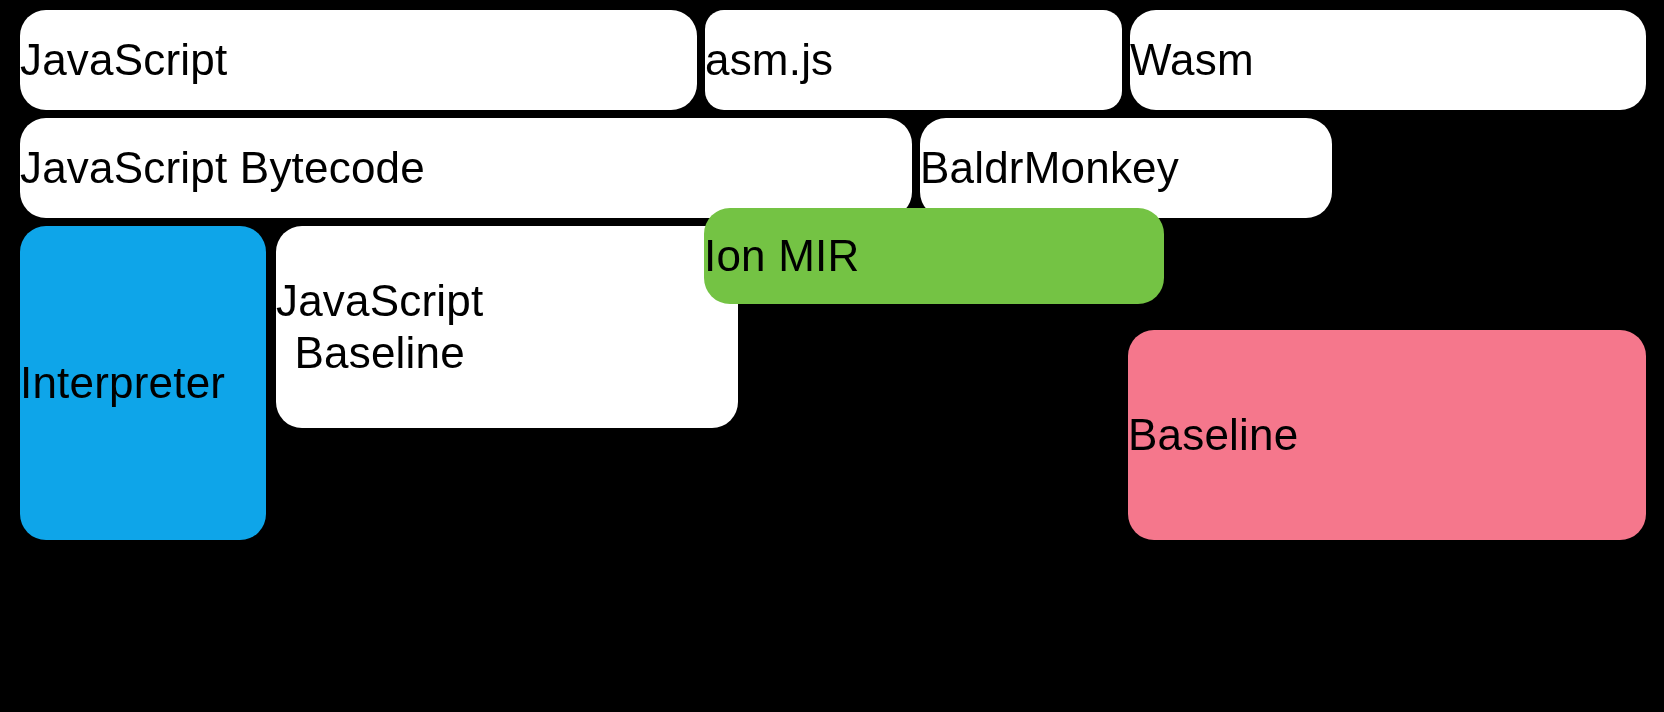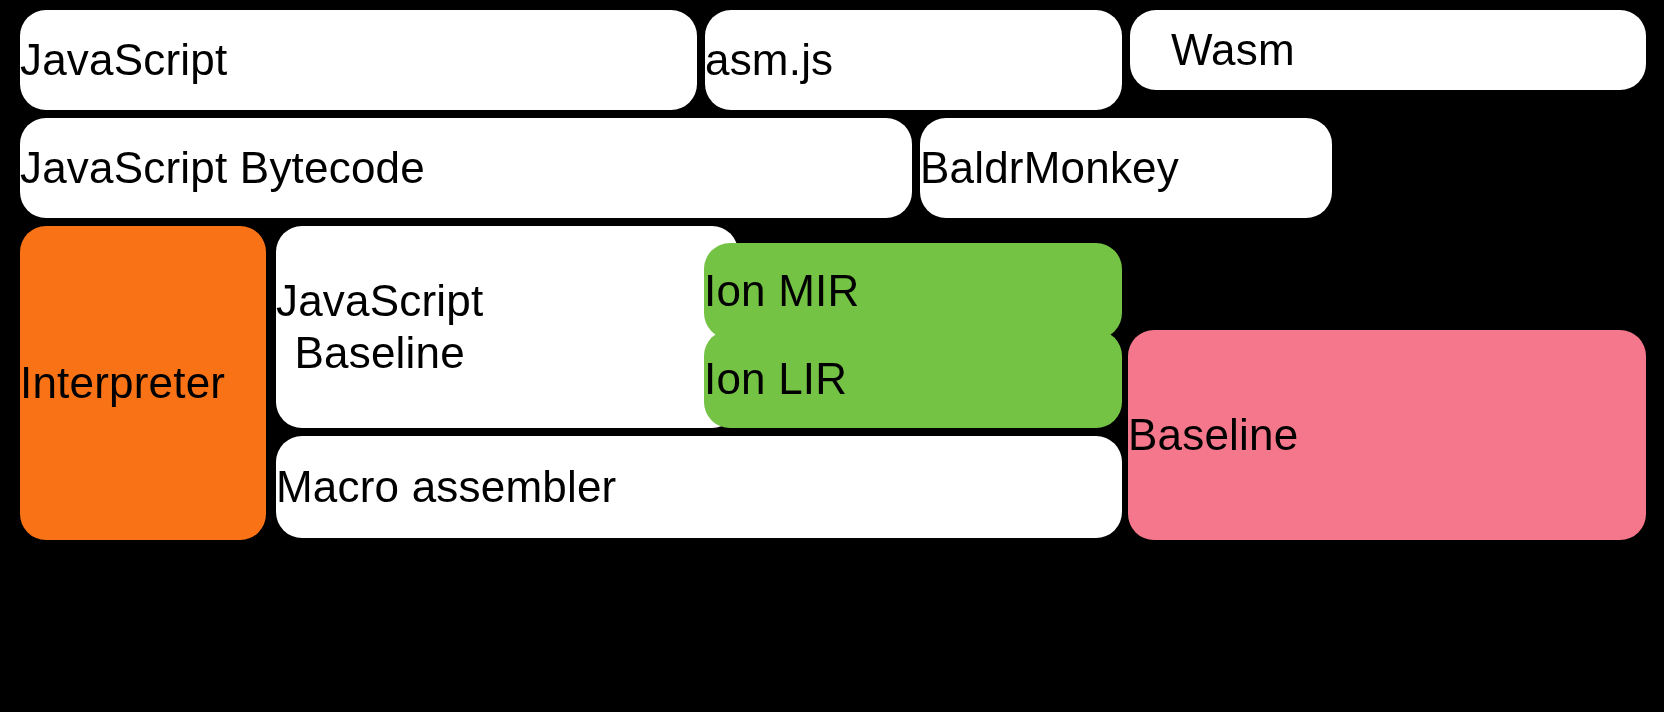--- a/index.html
+++ b/index.html
@@ -26,33 +26,31 @@
     border-radius: 26px;
     color: #000000;
     font-size: 44px;
     line-height: 1.18;
     font-weight: 400;
     letter-spacing: 0.2px;
     white-space: pre-line;
     font-family: "Liberation Sans", sans-serif;
   }
   .fill-white { background: #ffffff; }
-  .fill-gray  { background: #f97316; }
+  .fill-gray  { background: #0ea5e9; }
   .fill-green { background: #74c344; }
   .fill-pink  { background: #f5778c; }
 </style>
 </head>
 <body>
 
 <div id="diagram" style="background: rgb(0, 0, 0);">
     <div class="node fill-white" style="left: 20px; top: 10px; width: 677px; height: 100px;"><span>JavaScript</span></div>
-    <div class="node fill-white" style="left: 705px; top: 10px; width: 417px; height: 100px;"><span>asm.js</span></div>
-    <div class="node fill-white" style="left: 1130px; top: 10px; width: 516px; height: 80px; padding-left: 41px;"><span>Wasm</span></div>
+    <div class="node fill-white" style="left: 705px; top: 10px; width: 417px; height: 100px; border-radius: 19px;"><span>asm.js</span></div>
+    <div class="node fill-white" style="left: 1130px; top: 10px; width: 516px; height: 100px;"><span>Wasm</span></div>
     <div class="node fill-white" style="left: 20px; top: 118px; width: 892px; height: 100px;"><span>JavaScript Bytecode</span></div>
     <div class="node fill-white" style="left: 920px; top: 118px; width: 412px; height: 100px;"><span>BaldrMonkey</span></div>
     <div class="node fill-gray" style="left: 20px; top: 226px; width: 246px; height: 314px;"><span>Interpreter</span></div>
     <div class="node fill-white" style="left: 276px; top: 226px; width: 462px; height: 202px;"><span>JavaScript
 Baseline</span></div>
-    <div class="node fill-green" style="left: 704px; top: 243px; width: 418px; height: 96px;"><span>Ion MIR</span></div>
-    <div class="node fill-green" style="left: 704px; top: 330px; width: 418px; height: 98px;"><span>Ion LIR</span></div>
+    <div class="node fill-green" style="left: 704px; top: 208px; width: 460px; height: 96px;"><span>Ion MIR</span></div>
     <div class="node fill-pink" style="left: 1128px; top: 330px; width: 518px; height: 210px;"><span>Baseline</span></div>
-    <div class="node fill-white" style="left: 276px; top: 436px; width: 846px; height: 102px;"><span>Macro assembler</span></div>
   </div>
 
 </body></html>

